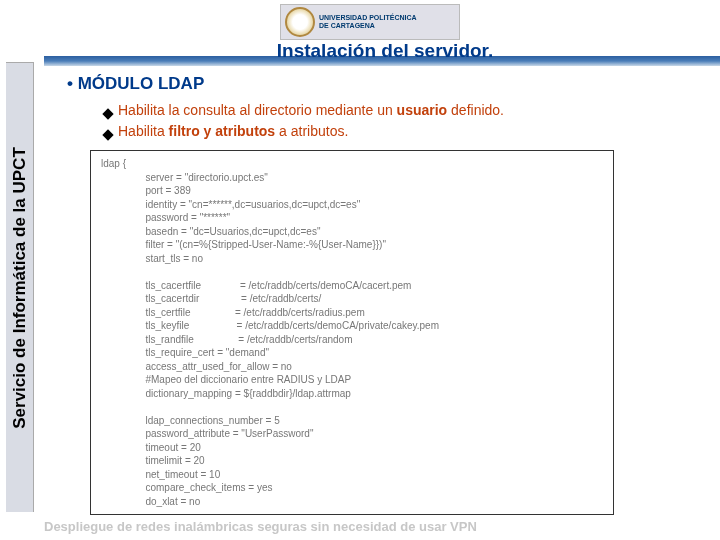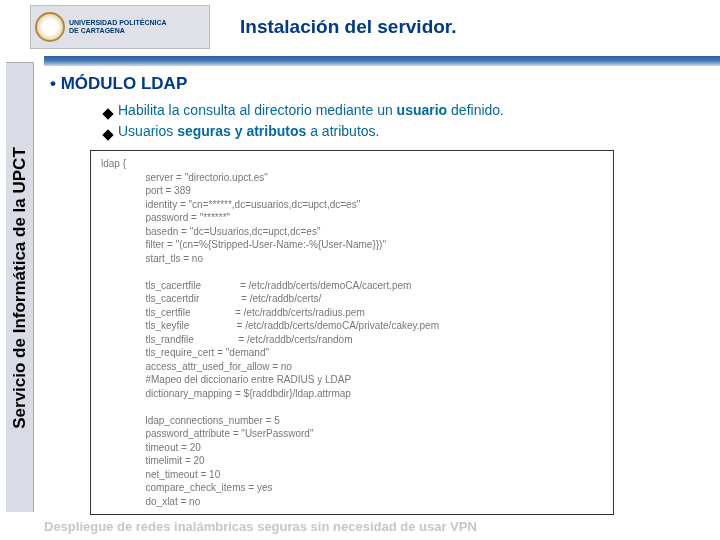--- a/index.html
+++ b/index.html
@@ -9,20 +9,21 @@
     font-family: Verdana, Arial, sans-serif;
     background: #fff;
     position: relative;
     overflow: hidden;
   }
   .header {
     display: flex;
     align-items: center;
     padding: 4px 10px 6px 30px;
     height: 56px;
+    flex-direction: column;
   }
   .logo-box {
     width: 180px;
     height: 44px;
     background: #e0e0e8;
     border: 1px solid #bbb;
     display: flex;
     align-items: center;
     padding: 2px 4px;
     gap: 4px;
@@ -78,26 +79,26 @@
     position: absolute;
     left: 44px;
     right: 8px;
     top: 72px;
     bottom: 30px;
   }
   .section-title {
     color: #003a8a;
     font-weight: bold;
     font-size: 17px;
-    margin: 2px 0 6px 6px;
+    margin: 2px 0 6px 23px;
   }
   .bullets {
     margin-left: 60px;
     font-size: 14px;
-    color: #0369a1;
+    color: #c2410c;
     line-height: 1.5;
   }
   .bullets .row { display: flex; align-items: baseline; gap: 6px; }
   .diamond {
     width: 8px; height: 8px;
     background: #000;
     transform: rotate(45deg);
     flex-shrink: 0;
     position: relative;
     top: 3px;
@@ -150,21 +151,21 @@
   <div class="bullets">
     <div class="row">
       <div class="diamond"></div>
       <div>
         <span>Habilita la consulta al directorio mediante un </span><b>usuario</b><span> definido.</span>
       </div>
     </div>
     <div class="row">
       <div class="diamond"></div>
       <div>
-        <span>Usuarios </span><b>seguras y atributos</b><span> a atributos.</span>
+        <span>Habilita </span><b>filtro y atributos</b><span> a atributos.</span>
       </div>
     </div>
   </div>
   <div class="codebox">ldap {
                 server = "directorio.upct.es"
                 port = 389
                 identity = "cn=******,dc=usuarios,dc=upct,dc=es"
                 password = "******"
                 basedn = "dc=Usuarios,dc=upct,dc=es"
                 filter = "(cn=%{Stripped-User-Name:-%{User-Name}})"

